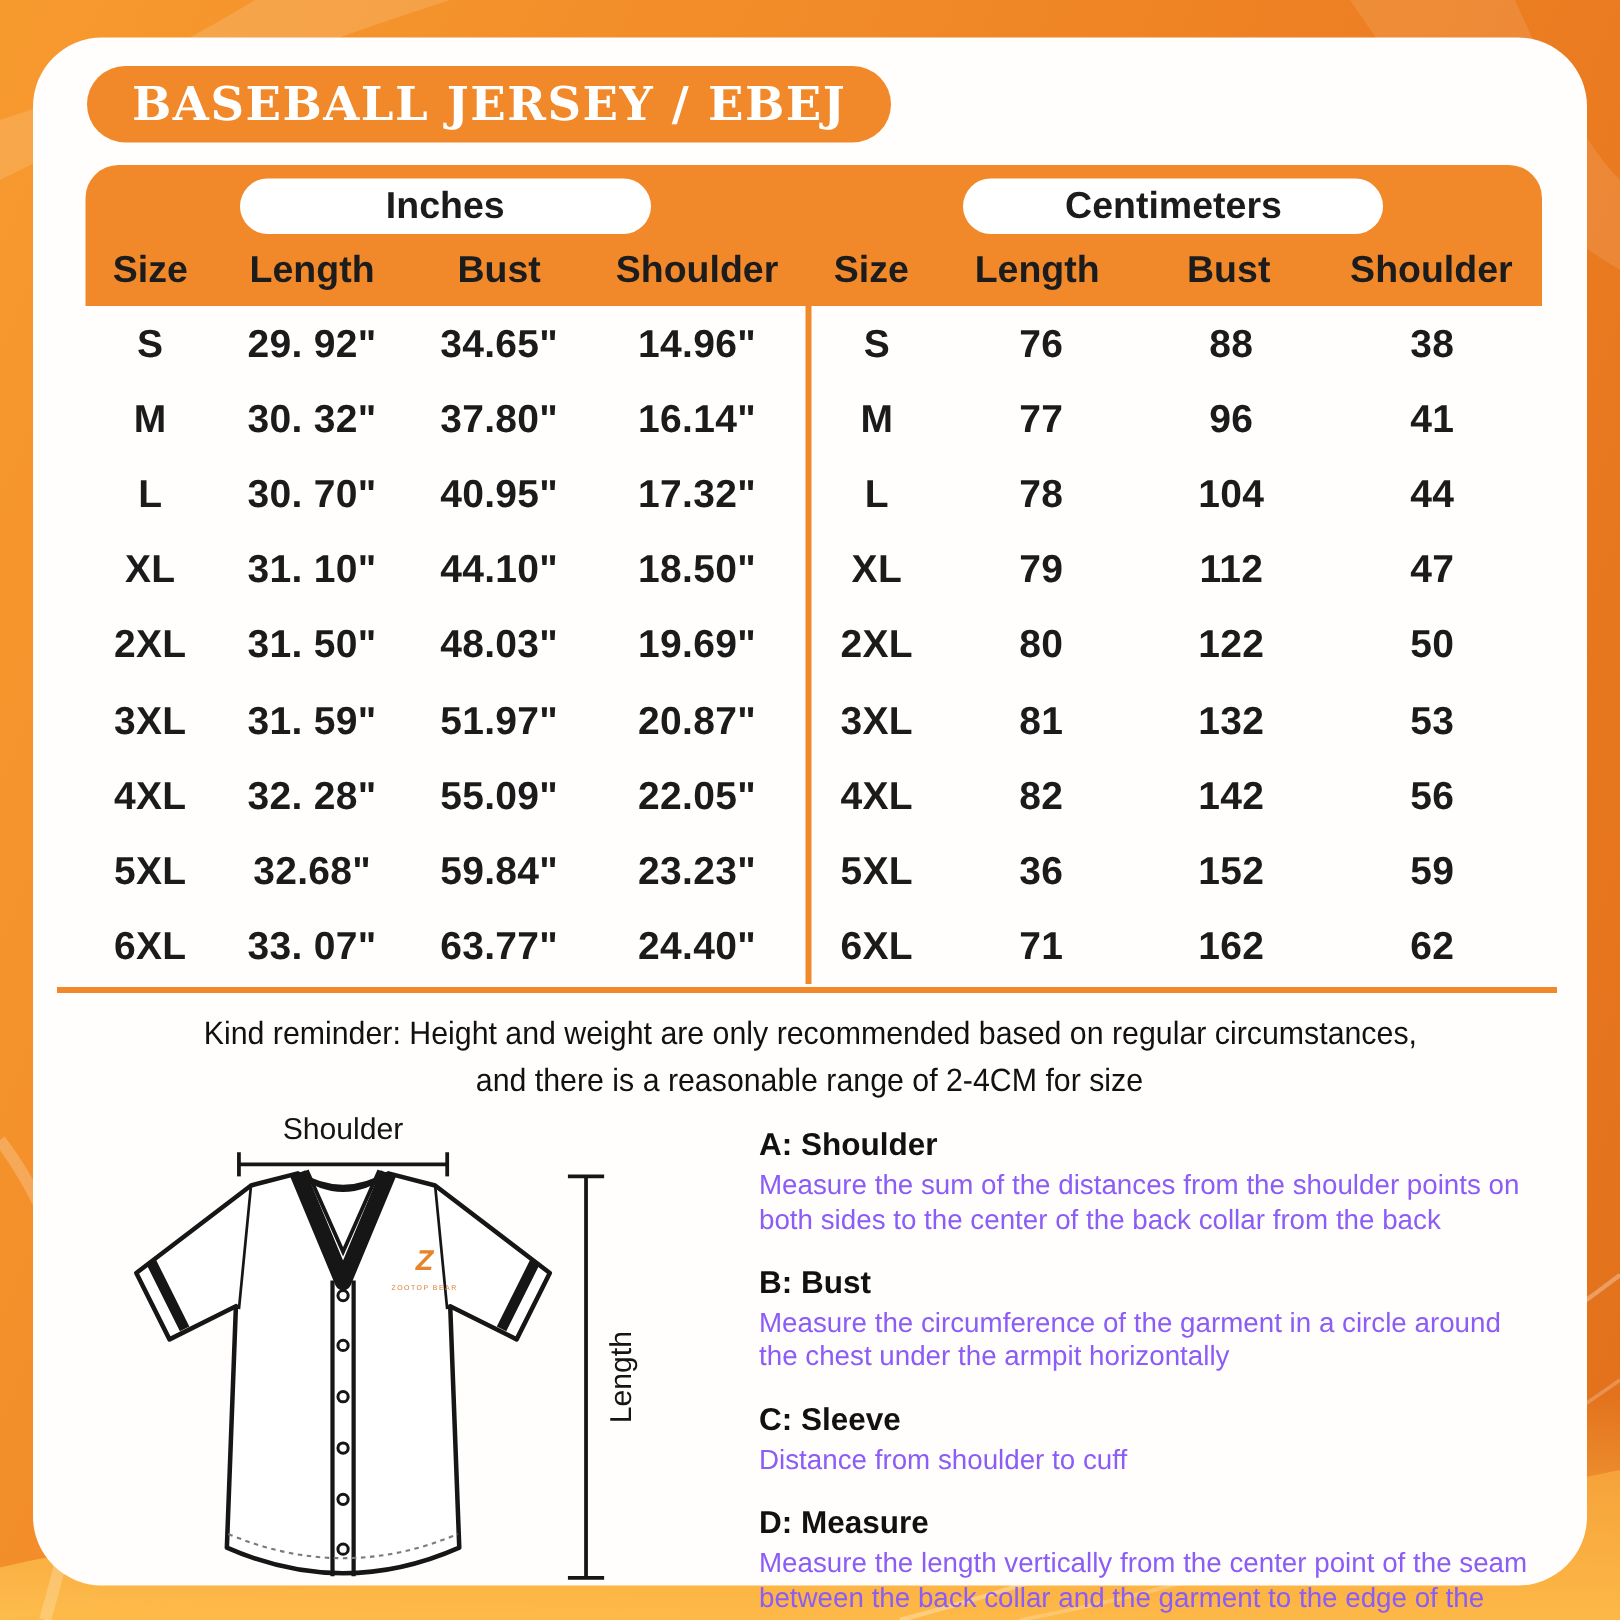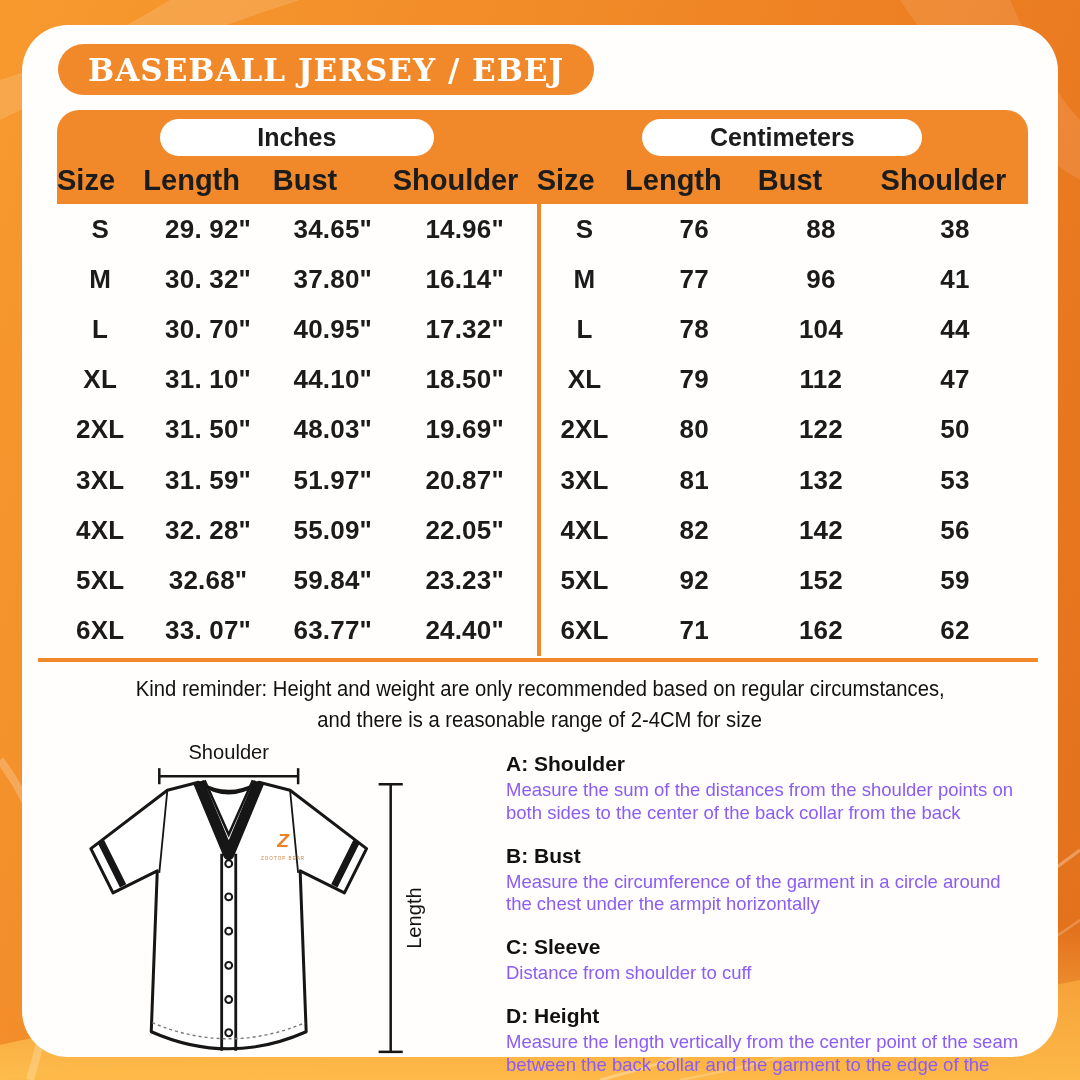--- a/index.html
+++ b/index.html
@@ -34,21 +34,21 @@
     display:flex;padding-top:9px;
   }
   .thead .half{width:49.4%;}
   .thead .half.right{width:50.6%;}
   .unit-pill{
     width:57%;height:37px;margin:0 auto;background:#ffffff;border-radius:19px;
     display:flex;align-items:center;justify-content:center;
     font-weight:bold;font-size:25px;color:#1c1c1c;
   }
   .cols{display:grid;grid-template-columns:18% 27% 25% 30%;height:48px;align-items:center;}
-  .cols span{font-weight:bold;font-size:29px;color:#1c1c1c;}
+  .cols span{font-weight:bold;font-size:25px;color:#1c1c1c;text-align:center;}
   .tbody{display:flex;background:#fffefd;}
   .half-body{width:49.4%;}
   .half-body.right{flex:1;}
   .vline{width:4px;background:#f1892b;}
   .trow{display:grid;grid-template-columns:18% 27% 25% 30%;height:50.2px;align-items:center;}
   .tcell{font-weight:bold;font-size:26px;color:#1b1b1b;text-align:center;letter-spacing:.2px;}
   .hline{height:4px;background:#f1892b;border:none;margin:2px 20px 0 16px;}
   
   .reminder{
     margin:12px 10px 0 10px;text-align:center;
@@ -209,21 +209,21 @@
               <div class="tcell">53</div>
             </div>
             <div class="trow">
               <div class="tcell">4XL</div>
               <div class="tcell">82</div>
               <div class="tcell">142</div>
               <div class="tcell">56</div>
             </div>
             <div class="trow">
               <div class="tcell">5XL</div>
-              <div class="tcell">92</div>
+              <div class="tcell">36</div>
               <div class="tcell">152</div>
               <div class="tcell">59</div>
             </div>
             <div class="trow">
               <div class="tcell">6XL</div>
               <div class="tcell">71</div>
               <div class="tcell">162</div>
               <div class="tcell">62</div>
             </div>
           </div>
@@ -298,20 +298,20 @@
         </div>
         <div class="guide-item">
           <div class="guide-title">B: Bust</div>
           <div class="guide-text">Measure the circumference of the garment in a circle around the chest under the armpit horizontally</div>
         </div>
         <div class="guide-item">
           <div class="guide-title">C: Sleeve</div>
           <div class="guide-text">Distance from shoulder to cuff</div>
         </div>
         <div class="guide-item">
-          <div class="guide-title">D: Height</div>
+          <div class="guide-title">D: Measure</div>
           <div class="guide-text">Measure the length vertically from the center point of the seam between the back collar and the garment to the edge of the hem</div>
         </div>
       </div>
     </div>
 
   </div>
 </div>
 
 </body></html>

